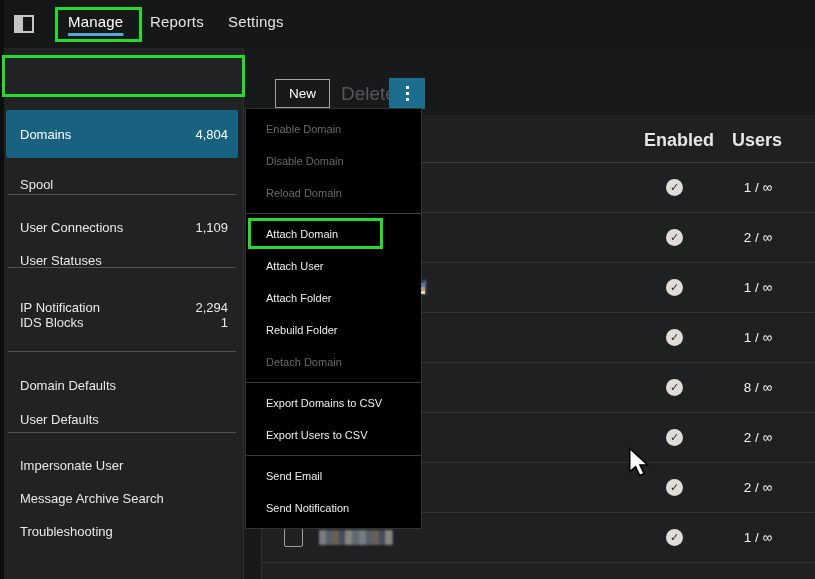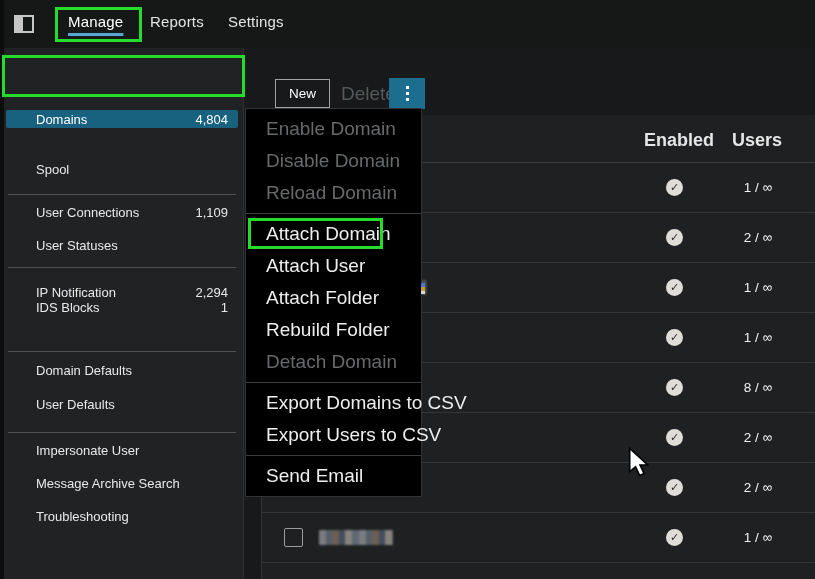--- a/index.html
+++ b/index.html
@@ -14,22 +14,22 @@
   .toggle-icon { position:absolute; left:14px; top:15px; width:20px; height:18px;
                  border:2px solid #c6c6c6; background:transparent; cursor:pointer; }
   .toggle-icon .fill { position:absolute; left:0; top:0; width:7px; height:14px; background:#c6c6c6; }
   .tab { position:absolute; top:13px; font-size:15px; color:#e3e3e3; cursor:pointer; letter-spacing:.2px; }
   .tab.active { color:#ffffff; text-decoration:underline; text-decoration-color:#57a7d4;
                 text-decoration-thickness:3px; text-underline-offset:6px; }
 
   
   .sidebar { position:absolute; left:0; top:48px; width:244px; height:531px;
              background:#202223; border-right:1px solid #2e3031; }
-  .side-item { position:absolute; left:6px; width:232px; height:18px; display:flex;
-               align-items:center; justify-content:space-between; padding:0 10px 0 30px;
+  .side-item { position:absolute; left:6px; width:232px; height:48px; display:flex;
+               align-items:center; justify-content:space-between; padding:0 10px 0 14px;
                border-radius:2px; cursor:pointer; color:#e9e9e9; }
   .side-item.selected { background:#19627f; color:#ffffff; }
   .side-div { position:absolute; left:8px; width:228px; height:1px; background:#505254; }
 
   
   .main-bg { position:absolute; left:244px; top:48px; width:571px; height:531px; background:#17191a; }
   .btn-new { position:absolute; left:275px; top:79px; height:29px; padding:0 13px;
              background:transparent; border:1px solid #9fa1a2; color:#ffffff;
              font-size:13.5px; font-family:inherit; cursor:pointer; }
   .btn-delete { position:absolute; left:327px; top:79px; height:29px; padding:0 14px;
@@ -57,21 +57,21 @@
                 background:#e0ddd8; color:#2b2b2b; display:flex; align-items:center;
                 justify-content:center; font-size:11px; line-height:1; }
   .users-val { position:absolute; left:460px; top:17px; width:72px; text-align:center;
                color:#f2f2f2; font-size:13.5px; }
 
   
   .menu { position:absolute; left:245px; top:108px; width:177px; background:#000000;
           border:1px solid #313334; z-index:10; }
   .menu-section { padding:4px 0; }
   .menu-section + .menu-section { border-top:1px solid #3a3c3d; }
-  .menu-item { height:32px; line-height:32px; padding-left:20px; font-size:19px;
+  .menu-item { height:32px; line-height:32px; padding-left:20px; font-size:11px;
                color:#eeeeee; cursor:pointer; white-space:nowrap; }
   .menu-item.disabled { color:#67696b; cursor:default; }
 
   
   .sliver { position:absolute; left:421px; top:283px; width:4px; height:11px; z-index:11;
             background:linear-gradient(#4a78c0 0 40%, #c09a3a 40% 75%, #d8d8d0 75% 100%);
             filter:blur(.6px); }
 
   
   .anno { position:absolute; border:3px solid #25dc2d; z-index:50; pointer-events:none; }
@@ -226,20 +226,21 @@
         <div class="menu-item">Attach Folder</div>
         <div class="menu-item">Rebuild Folder</div>
         <div class="menu-item disabled">Detach Domain</div>
       </div>
       <div class="menu-section">
         <div class="menu-item">Export Domains to CSV</div>
         <div class="menu-item">Export Users to CSV</div>
       </div>
       <div class="menu-section">
         <div class="menu-item">Send Email</div>
+        <div class="menu-item">Send Notification</div>
       </div>
     </div>
 
   <div class="sliver"></div>
 
   <div class="anno anno-manage"></div>
   <div class="anno anno-domains"></div>
   <div class="anno anno-attach"></div>
 
   <svg class="cursor" width="22" height="30" viewBox="0 0 15 21">

